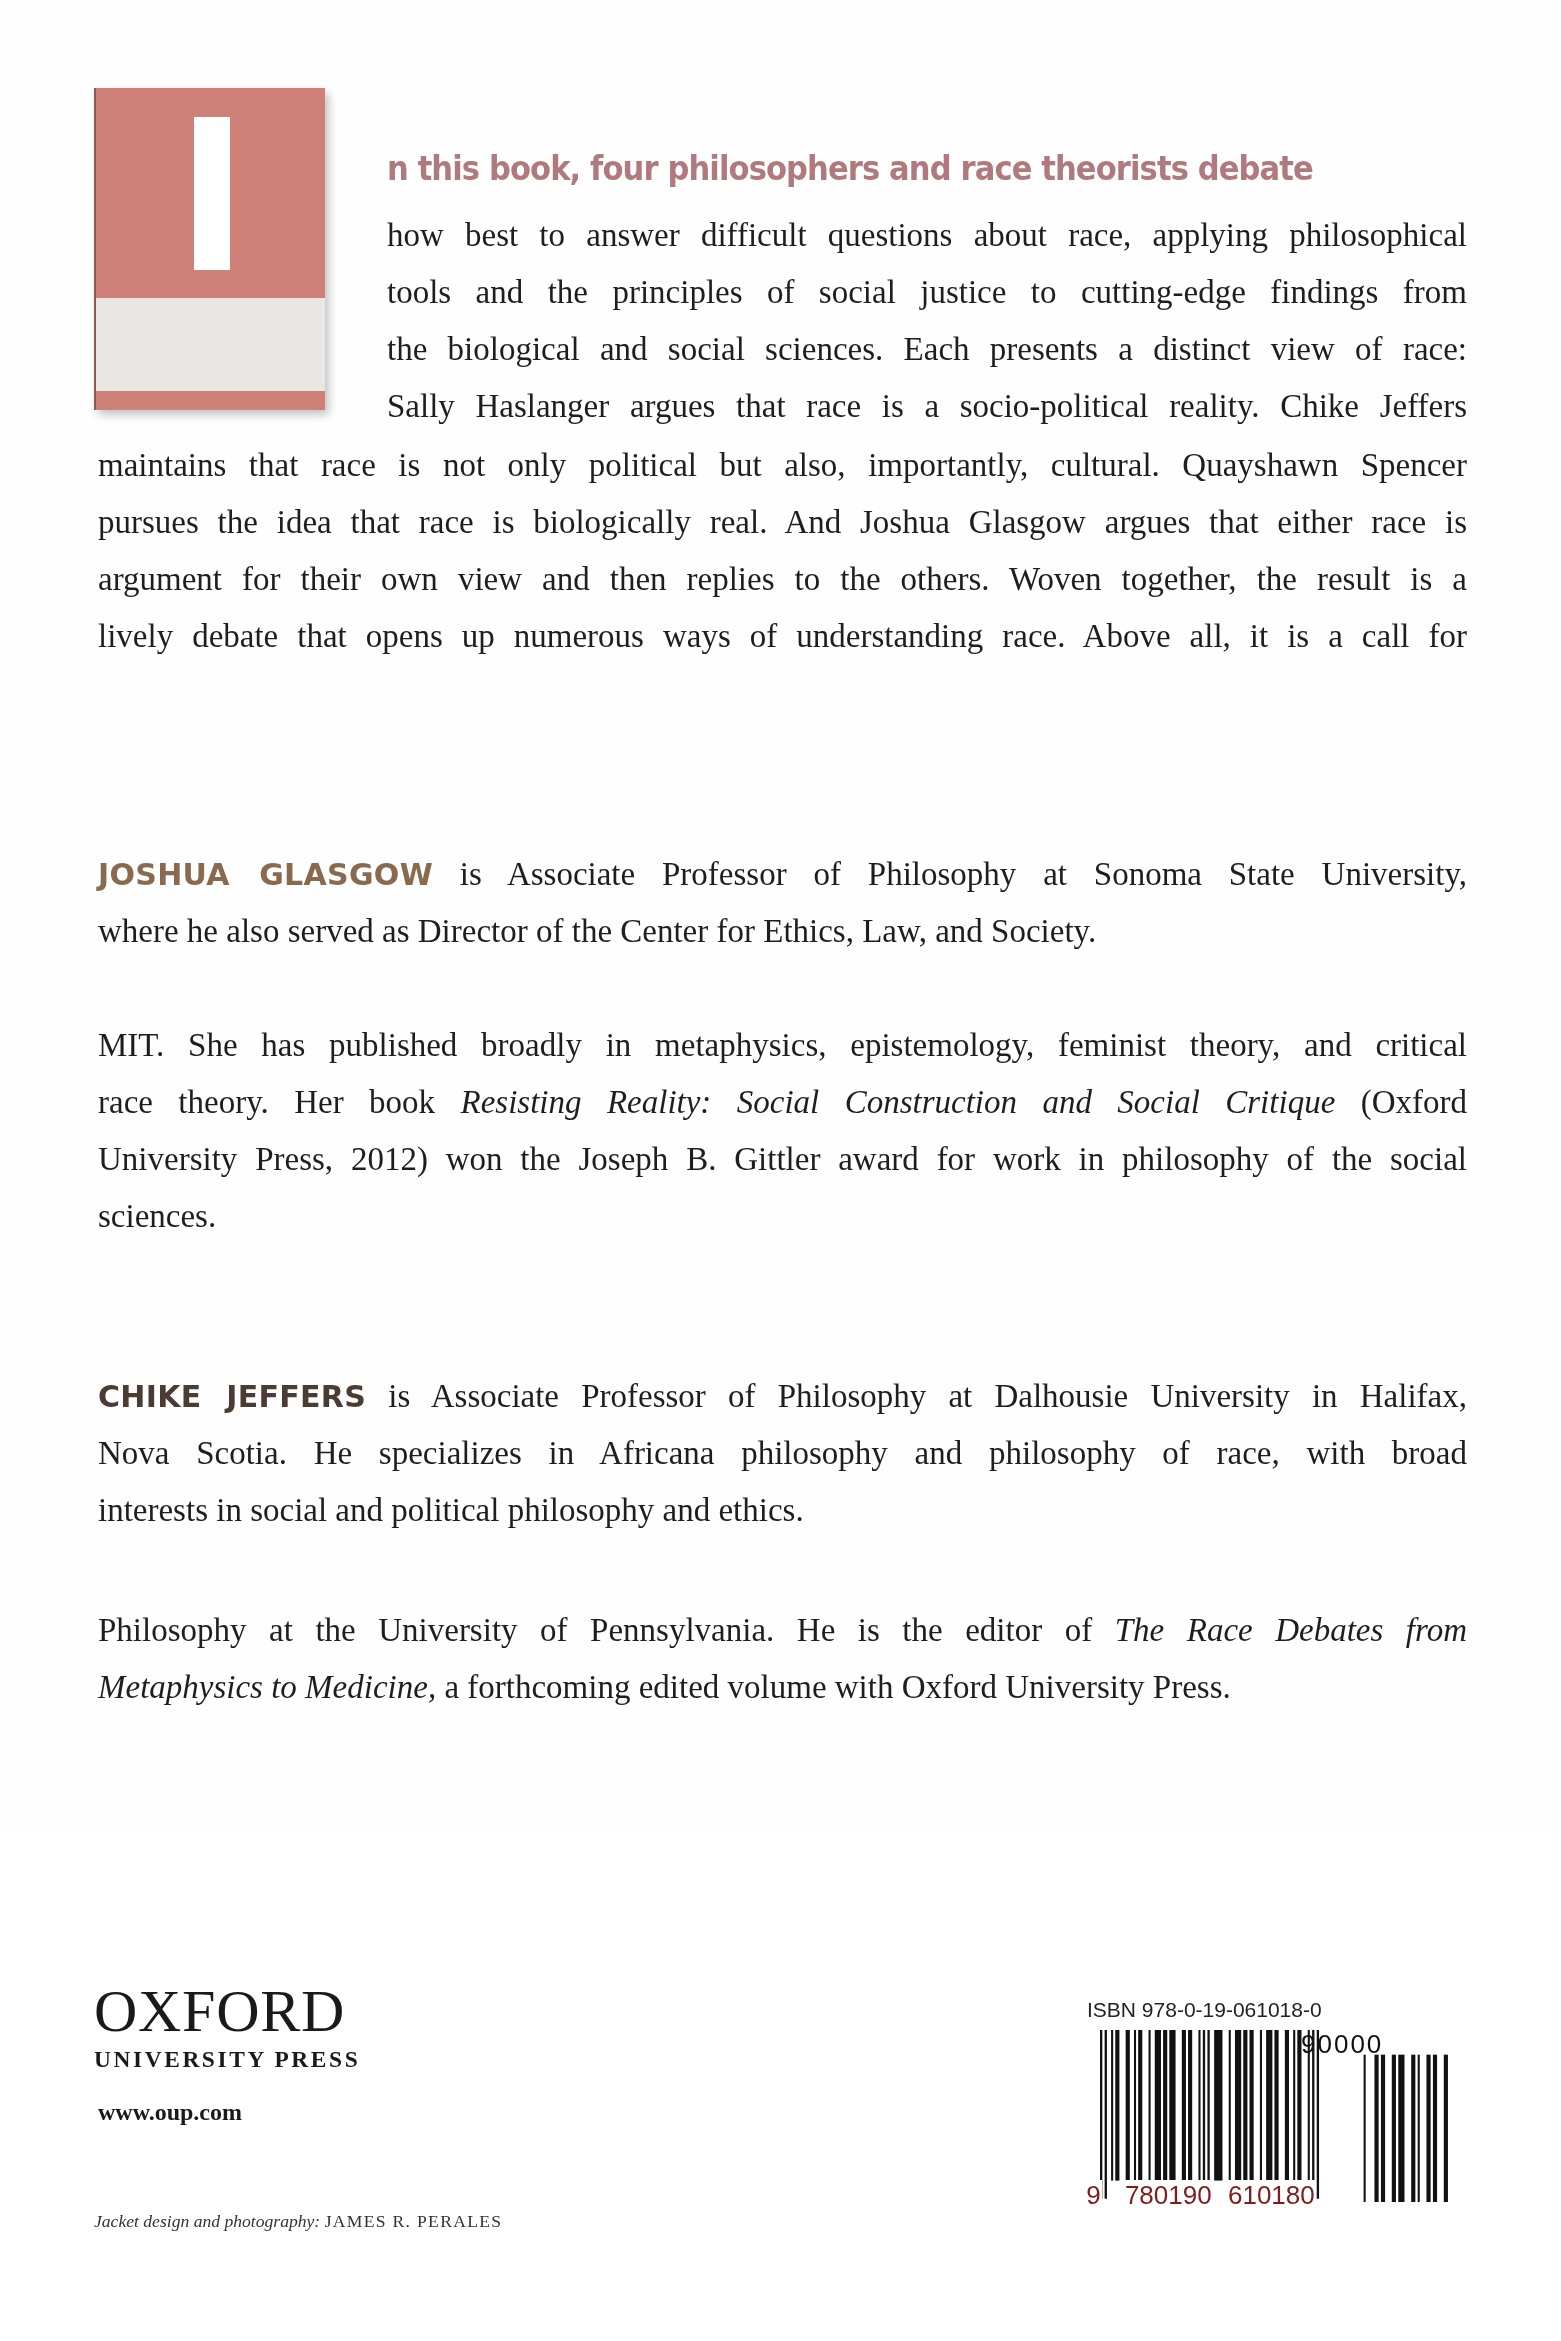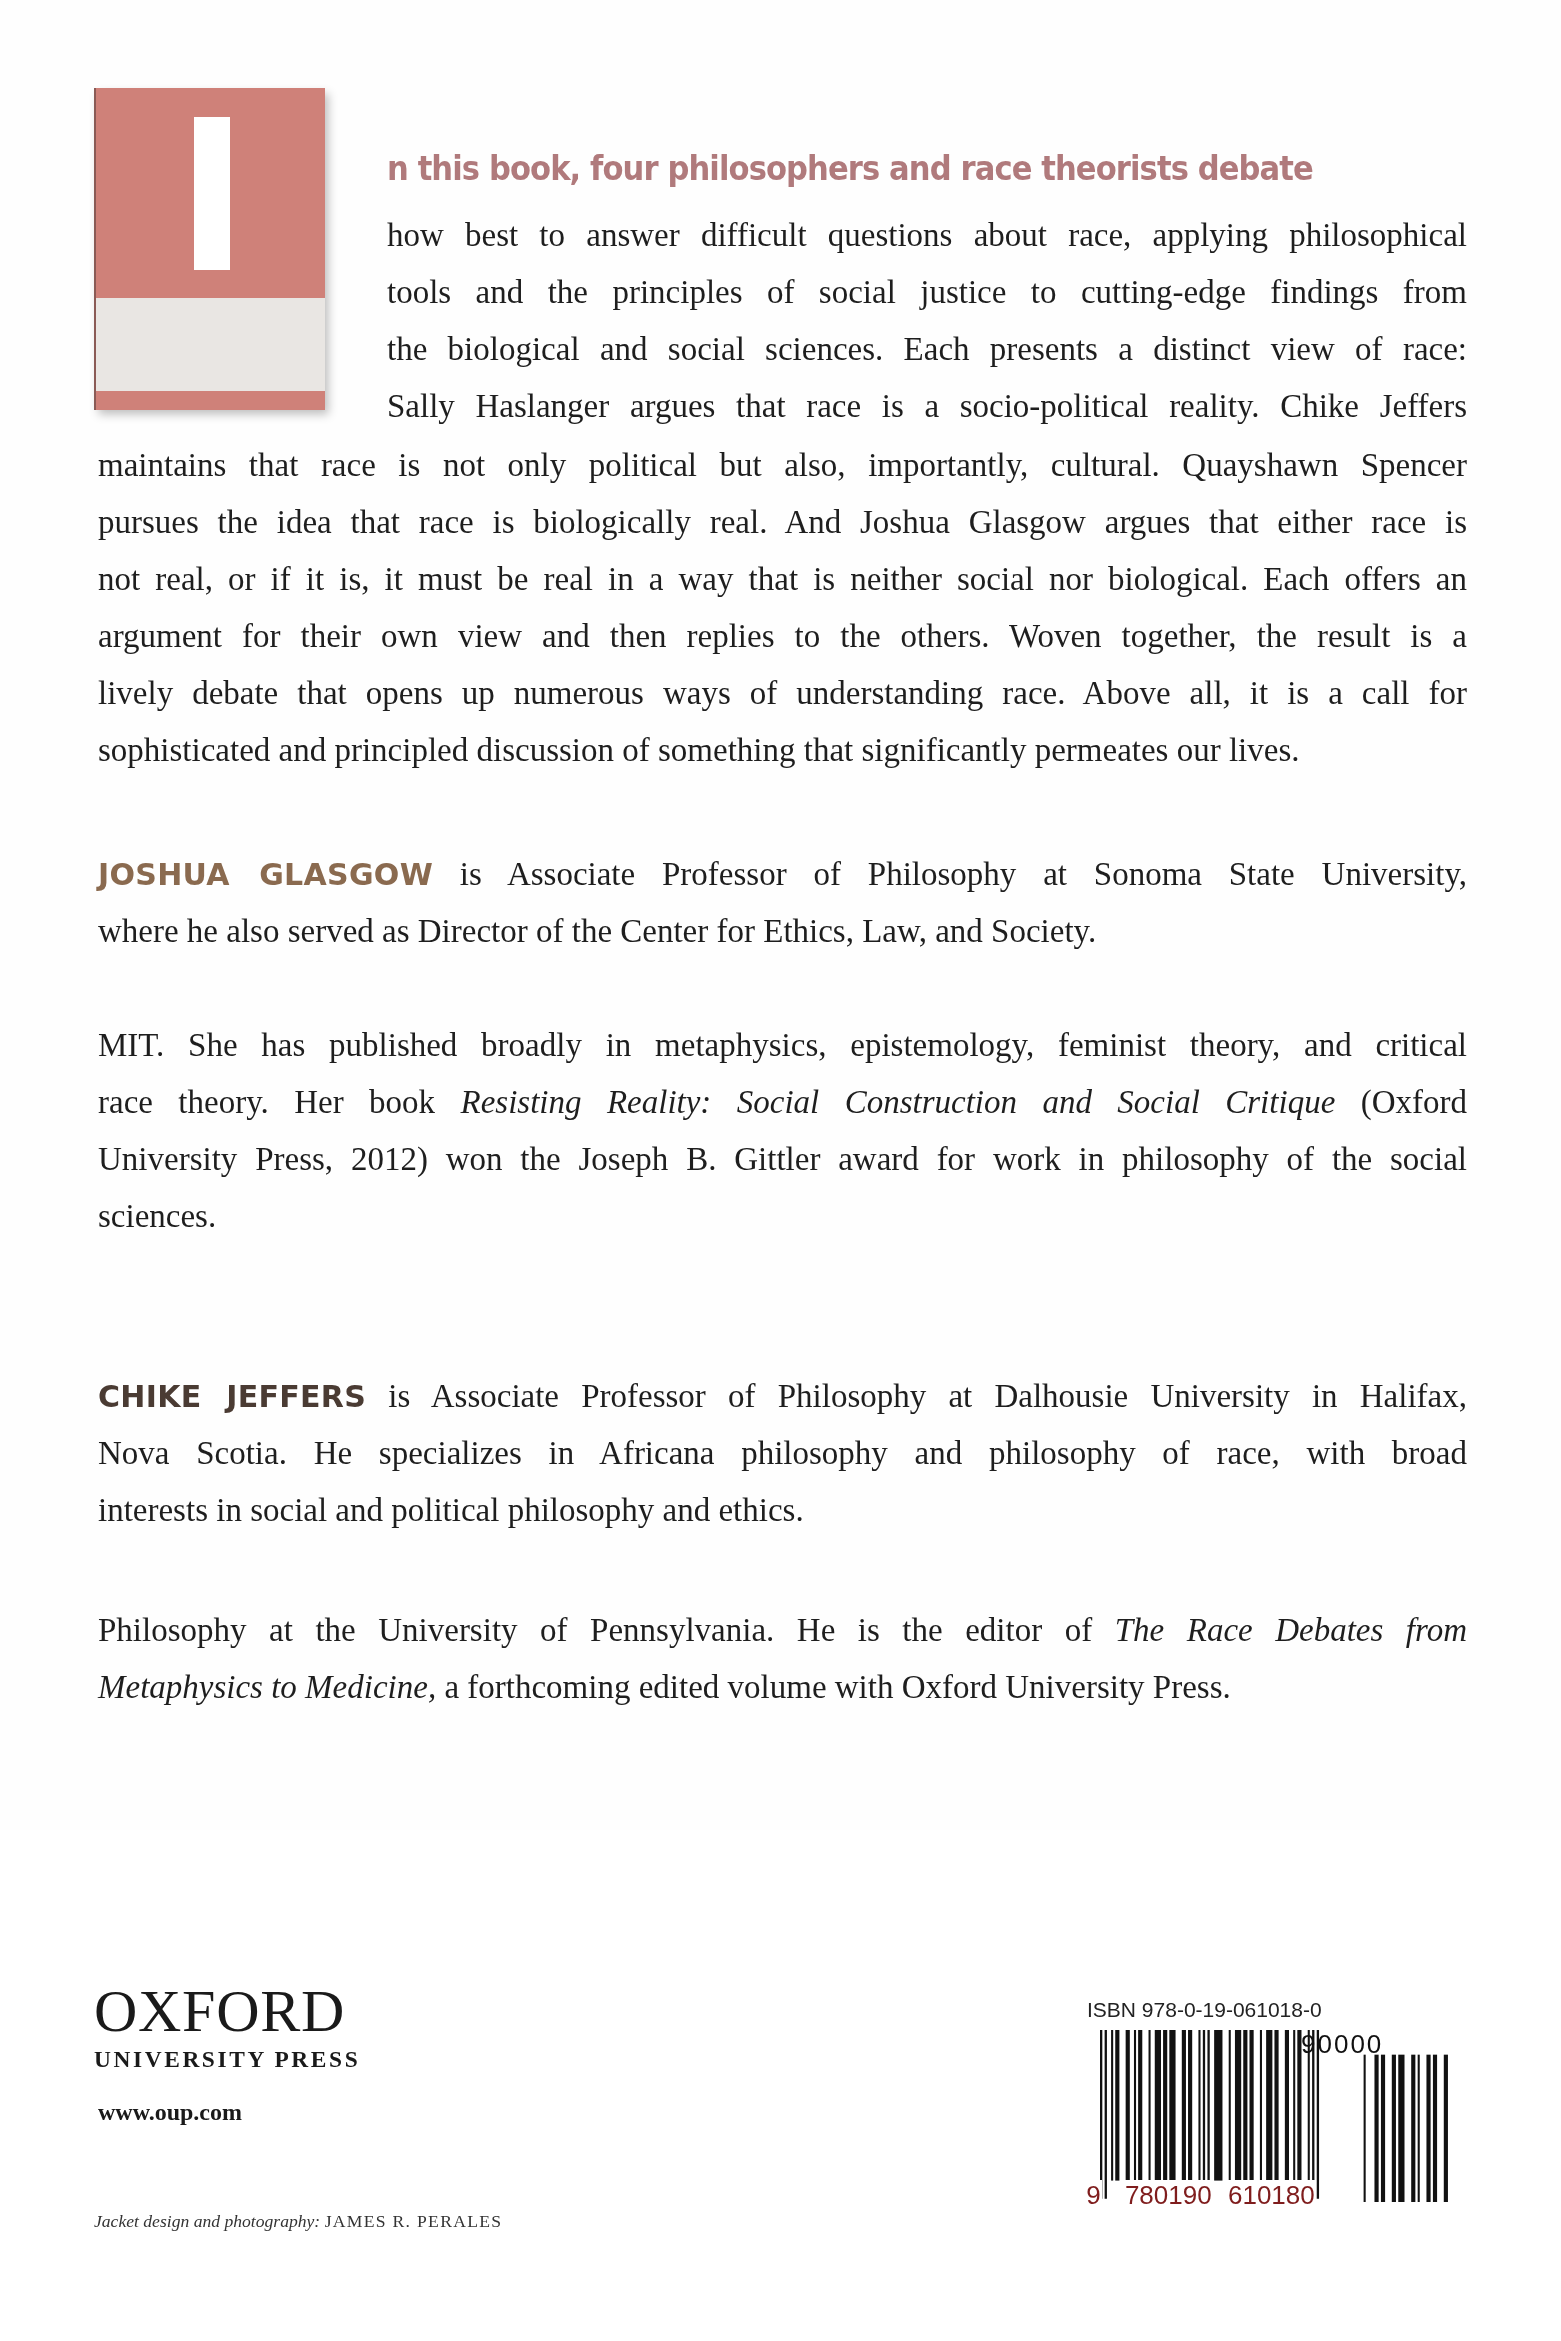--- a/index.html
+++ b/index.html
@@ -66,24 +66,22 @@
   <div class="serif intro-indented">
     <span class="line">how best to answer difficult questions about race, applying philosophical</span>
     <span class="line">tools and the principles of social justice to cutting-edge findings from</span>
     <span class="line">the biological and social sciences. Each presents a distinct view of race:</span>
     <span class="line">Sally Haslanger argues that race is a socio-political reality. Chike Jeffers</span>
   </div>
 
   <div class="serif intro-full">
     <span class="line">maintains that race is not only political but also, importantly, cultural. Quayshawn Spencer</span>
     <span class="line">pursues the idea that race is biologically real. And Joshua Glasgow argues that either race is</span>
-    <span class="line">not real, or if it is, it must be real in a way that is neither social nor biological. Each offers an</span>
     <span class="line">argument for their own view and then replies to the others. Woven together, the result is a</span>
     <span class="line">lively debate that opens up numerous ways of understanding race. Above all, it is a call for</span>
-    <span class="line last">sophisticated and principled discussion of something that significantly permeates our lives.</span>
   </div>
 
   <div class="serif bio bio-glasgow">
     <span class="line"><span class="name" style="color:#8a6a4f">JOSHUA GLASGOW</span><span> is Associate Professor of Philosophy at Sonoma State University,</span></span>
     <span class="line last">where he also served as Director of the Center for Ethics, Law, and Society.</span>
   </div>
 
   <div class="serif bio bio-haslanger">
     <span class="line">MIT.  She has published broadly in metaphysics, epistemology, feminist theory, and critical</span>
     <span class="line"><span>race theory. Her book </span><em>Resisting Reality: Social Construction and Social Critique</em><span> (Oxford</span></span>

